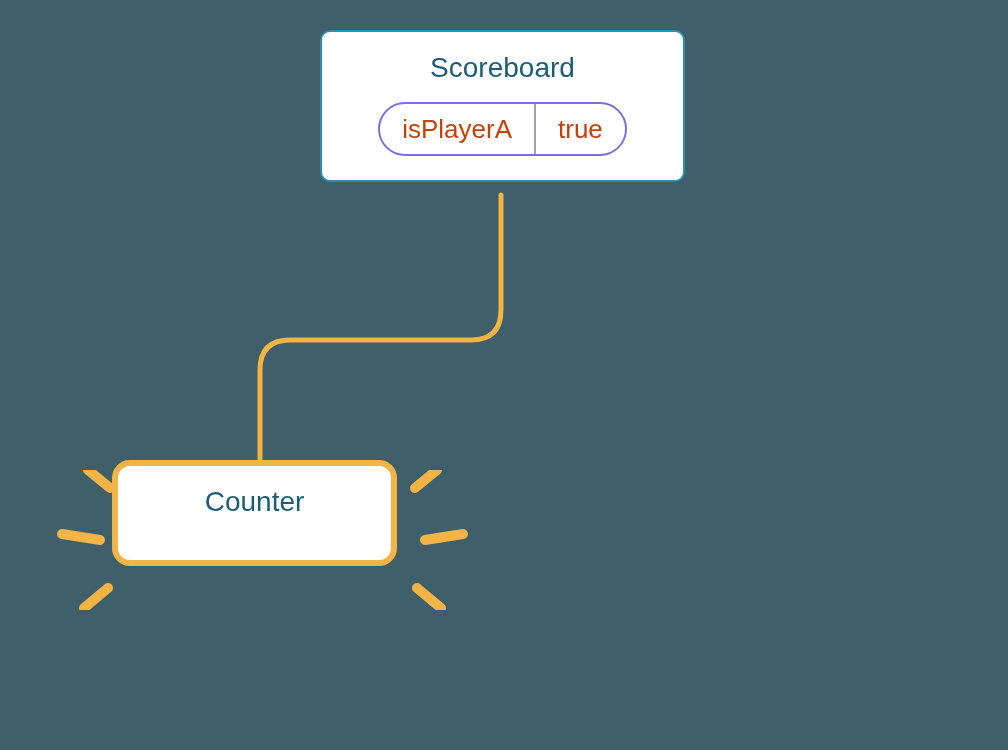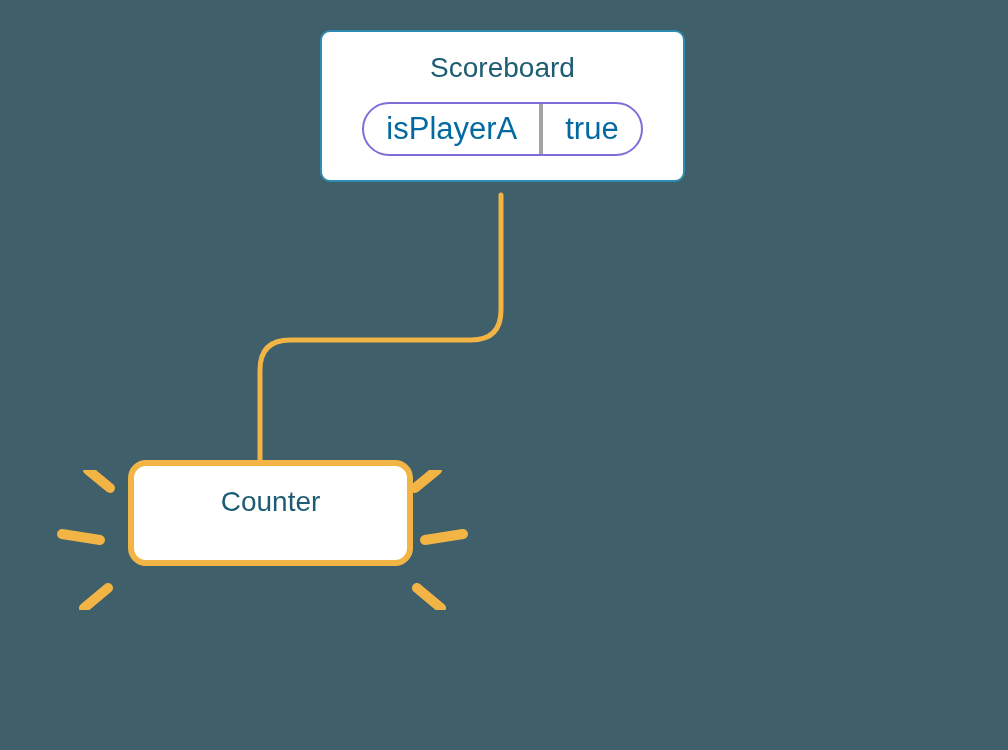--- a/index.html
+++ b/index.html
@@ -49,27 +49,27 @@
       align-items: stretch;
       border: 2px solid #7c6fd9;
       border-radius: 999px;
       overflow: hidden;
       height: 54px;
     }
     .pill-left, .pill-right {
       display: flex;
       align-items: center;
       justify-content: center;
-      color: #0369a1;
-      font-size: 31px;
+      color: #c2410c;
+      font-size: 26px;
       font-weight: 400;
       padding: 0 22px;
     }
     .pill-right {
-      border-left: 4px solid #a3a3a3;
+      border-left: 2px solid #a3a3a3;
     }
     .connector {
       position: absolute;
       pointer-events: none;
     }
     .sparkle {
       position: absolute;
       pointer-events: none;
     }
   </style>
@@ -83,21 +83,21 @@
   </svg>
 
   <div class="node node-parent" style="left: 320px; top: 30px; width: 365px;">
     <div class="node-title">Scoreboard</div>
     <div class="pill">
       <div class="pill-left">isPlayerA</div>
       <div class="pill-right">true</div>
     </div>
   </div>
 
-  <div class="node node-child" style="left: 128px; top: 460px; width: 285px;">
+  <div class="node node-child" style="left: 112px; top: 460px; width: 285px;">
     <div class="node-title">Counter</div>
   </div>
 
   <svg class="sparkle" style="left: 50px; top: 470px;" width="70" height="140" viewBox="0 0 70 140">
     <line x1="60" y1="18" x2="38" y2="0" stroke="#f2b545" stroke-width="10" stroke-linecap="round"></line>
     <line x1="50" y1="70" x2="12" y2="64" stroke="#f2b545" stroke-width="10" stroke-linecap="round"></line>
     <line x1="58" y1="118" x2="34" y2="138" stroke="#f2b545" stroke-width="10" stroke-linecap="round"></line>
   </svg>
 
   <svg class="sparkle" style="left: 405px; top: 470px;" width="70" height="140" viewBox="0 0 70 140">

